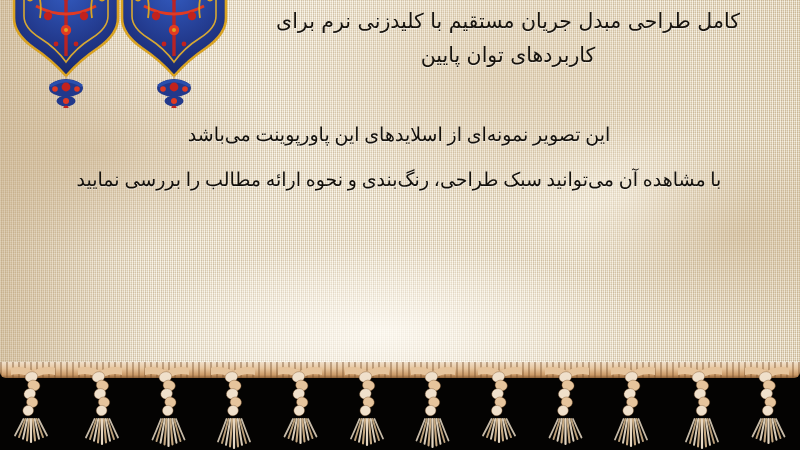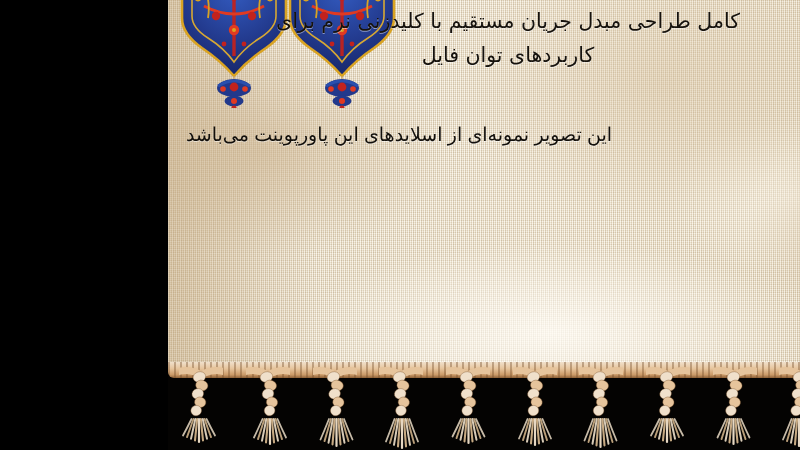--- a/index.html
+++ b/index.html
@@ -3,21 +3,21 @@
 <meta charset="utf-8">
 <title>Persian Carpet Slide</title>
 <style>
   html, body {
     margin: 0;
     padding: 0;
     background: #000;
   }
   #slide {
     position: relative;
-    width: 632px;
+    width: 800px;
     height: 450px;
     overflow: hidden;
     font-family: "DejaVu Sans", sans-serif;
     background: #000;
     user-select: none;
   }
 
   
   #canvas-bg {
     position: absolute;
@@ -85,21 +85,21 @@
   #title-block .tline { display: block; white-space: nowrap; }
 
   #body-block {
     position: absolute;
     top: 112px;
     right: 8px;
     width: 786px;
     text-align: center;
     direction: rtl;
     color: #120f0b;
-    font-family: Liberation Sans, sans-serif;
+    font-family: Liberation Serif, serif;
     font-size: 19px;
     line-height: 45px;
     text-shadow: 0 1px 0 rgba(255,255,255,0.42);
   }
   #body-block .bline { display: block; white-space: nowrap; }
 
   
   #fringe-band {
     position: absolute;
     left: 0;
@@ -229,25 +229,26 @@
       <path d="M56 96 L56 101" stroke="#b08d5c" stroke-width="1"></path>
       <ellipse cx="56" cy="101" rx="9.5" ry="5.4" fill="#22398c"></ellipse>
       <circle cx="56" cy="101" r="3" fill="#e03a22"></circle>
       <path d="M56 106 L56 108" stroke="#b08d5c" stroke-width="1"></path>
       <circle cx="56" cy="108" r="2.6" fill="#c2221e"></circle>
     </svg>
   </div>
 
   <div id="title-block">
     <span class="tline">کامل طراحی مبدل جریان مستقیم با کلیدزنی نرم برای</span>
-    <span class="tline">کاربردهای توان فایل</span>
+    <span class="tline">کاربردهای توان پایین</span>
   </div>
 
   <div id="body-block">
     <span class="bline">این تصویر نمونه‌ای از اسلایدهای این پاورپوینت می‌باشد</span>
+    <span class="bline">با مشاهده آن می‌توانید سبک طراحی، رنگ‌بندی و نحوه ارائه مطالب را بررسی نمایید</span>
   </div>
 
   <div id="fringe-band">
     <div id="selvedge-top"></div>
     <div id="selvedge"></div>
     <div id="tassel-row">
         <div class="tassel" style="left: 11.3333px;"><svg width="44" height="84" viewBox="0 0 44 84">
             <path d="M-2 6 Q10 2 22 9 Q34 2 46 6" fill="none" stroke="#e6c49c" stroke-width="7" stroke-linecap="round"></path>
             <ellipse cx="20.4" cy="11.0" rx="6.4" ry="5.2" fill="#f0e0cb" stroke="rgba(120,80,44,0.45)" stroke-width="0.8" transform="rotate(-16 20.4 11.0)"></ellipse>
             <ellipse cx="22.8" cy="19.4" rx="6.2" ry="5.2" fill="#e6c49c" stroke="rgba(120,80,44,0.45)" stroke-width="0.8" transform="rotate(16 22.8 19.4)"></ellipse>

